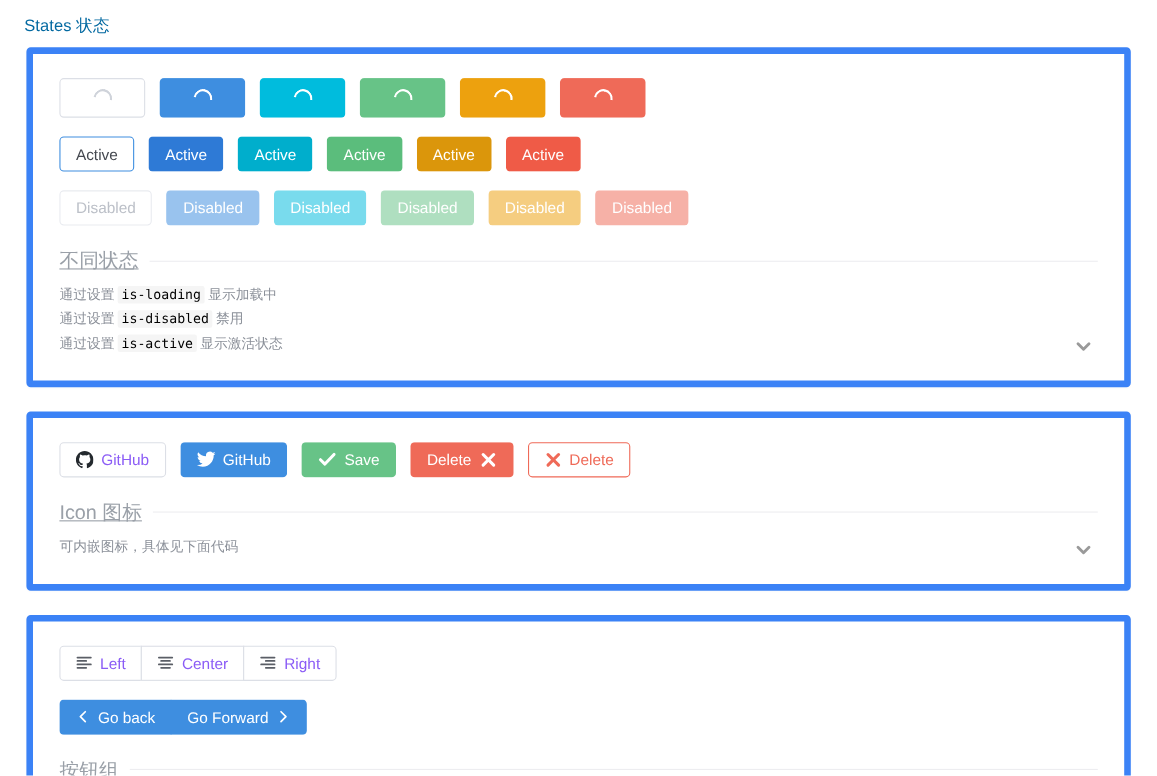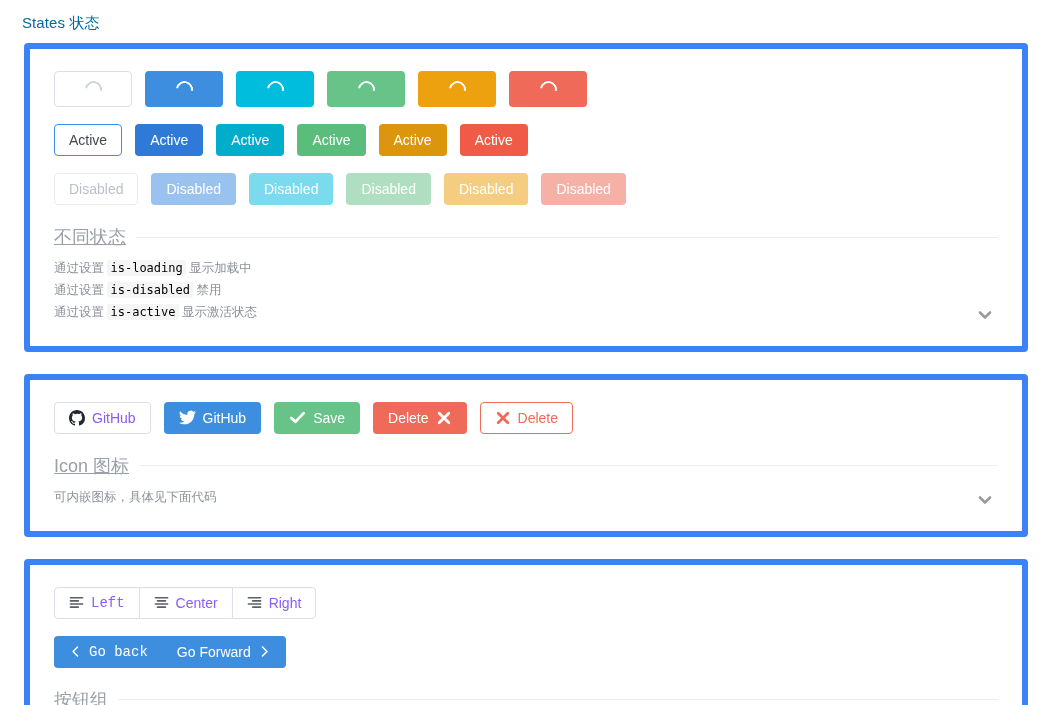--- a/index.html
+++ b/index.html
@@ -103,21 +103,21 @@
   .btn svg { display:block; }
   .btn-outline-danger {
     background: #fff;
     border-color: #ef6a58;
     color: #ef6a58;
   }
 
   
   .btn-group { display: inline-flex; }
   .btn-group .btn { border-radius: 0; margin-left: -1px; }
-  .btn-group .btn:first-child { border-radius: 4px 0 0 4px; margin-left: 0; font-family: Liberation Mono, monospace; }
+  .btn-group .btn:first-child { border-radius: 4px 0 0 4px; margin-left: 0; }
   .btn-group .btn:last-child  { border-radius: 0 4px 4px 0; }
   .btn-group-primary .btn { border-color: transparent; }
   .btn-group-primary .btn + .btn { box-shadow: inset 1px 0 0 rgba(255,255,255,0.0); text-align: right; }
 
   
   .card-meta {
     position: relative;
     padding: 0 24px 8px 24px;
   }
   .meta-legend {

